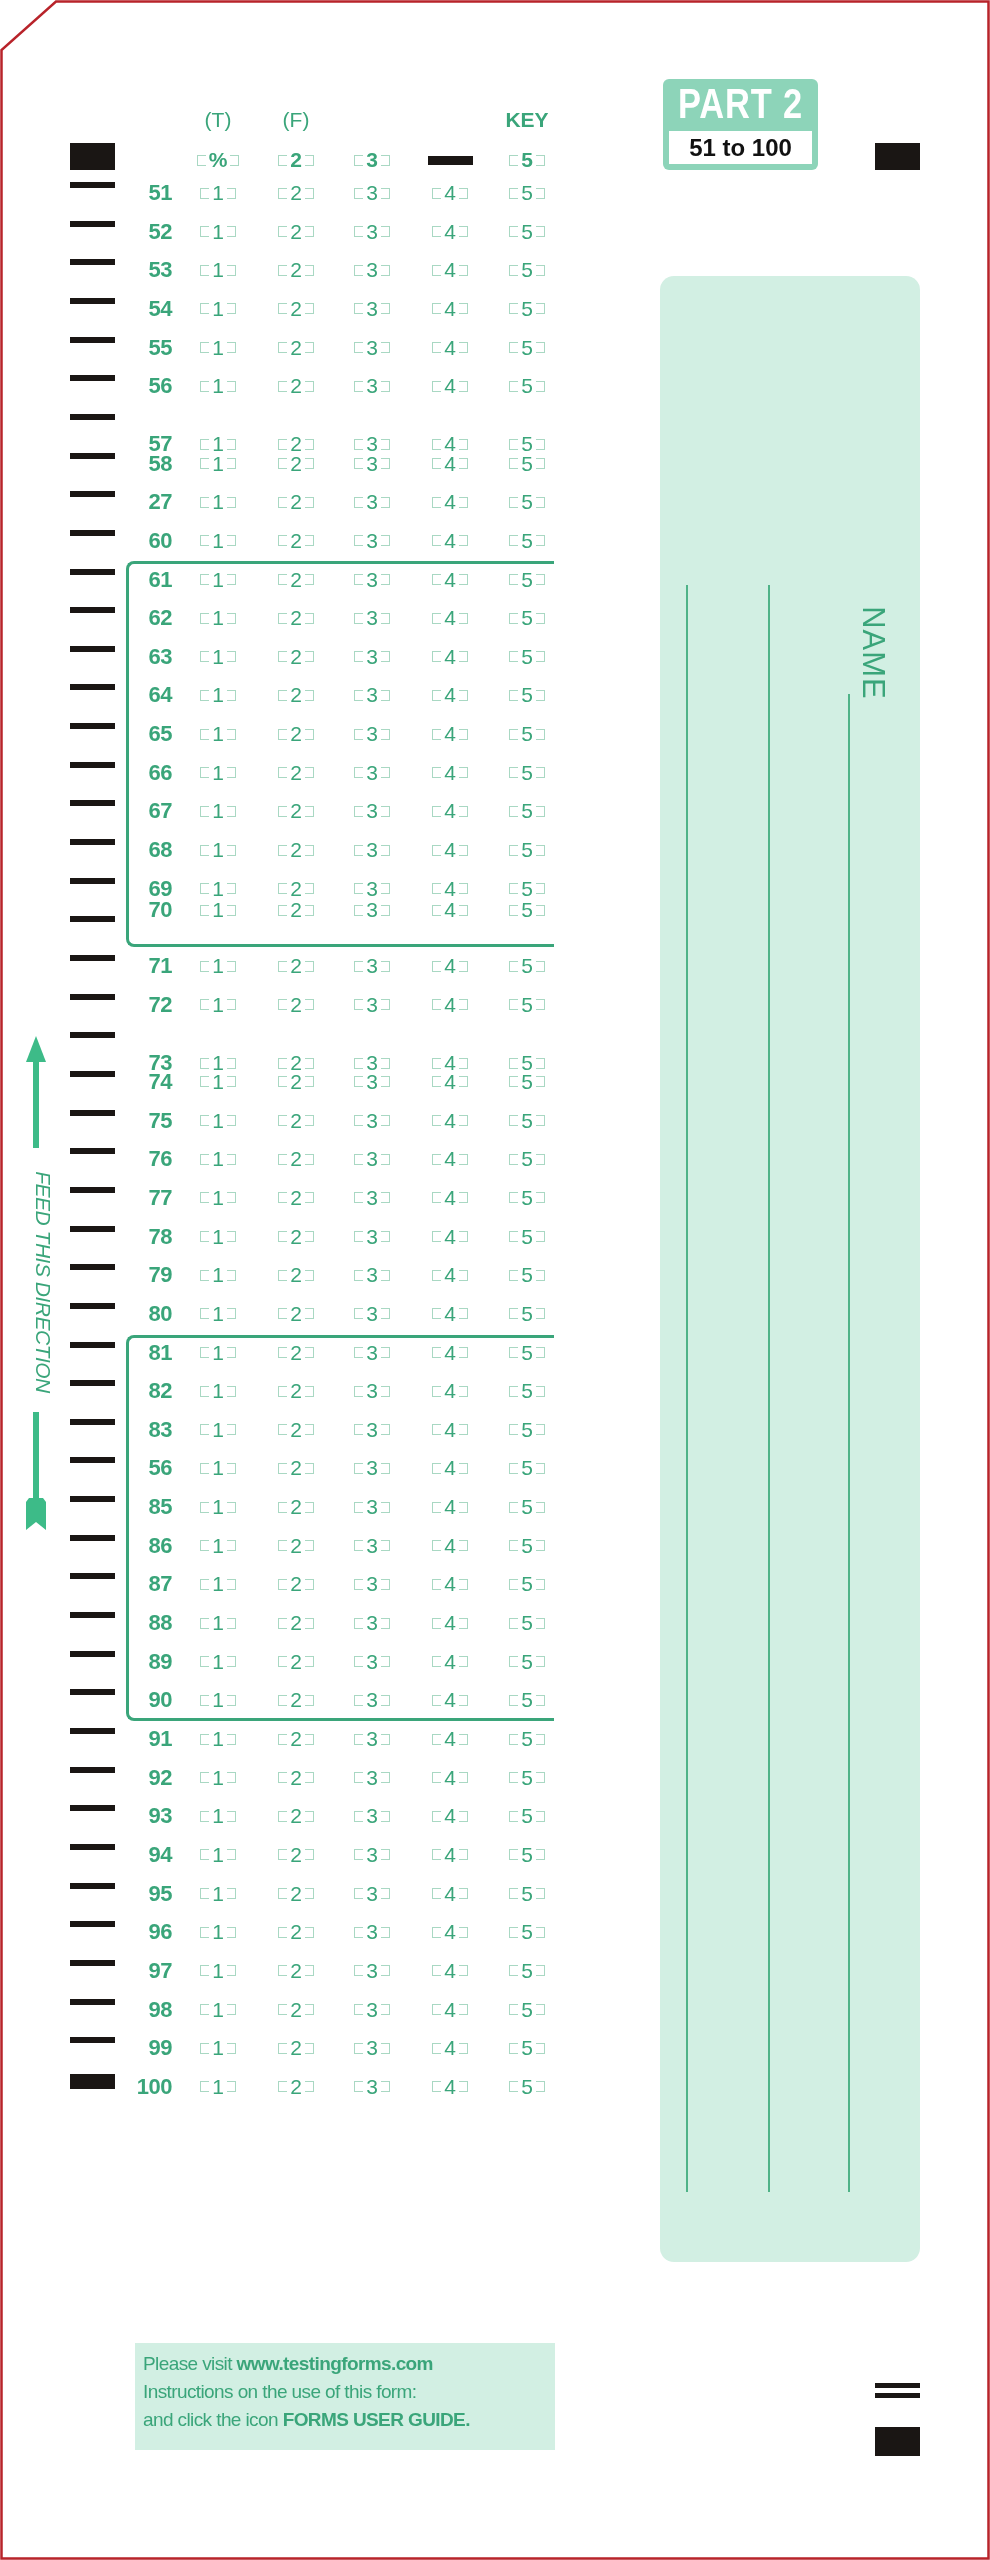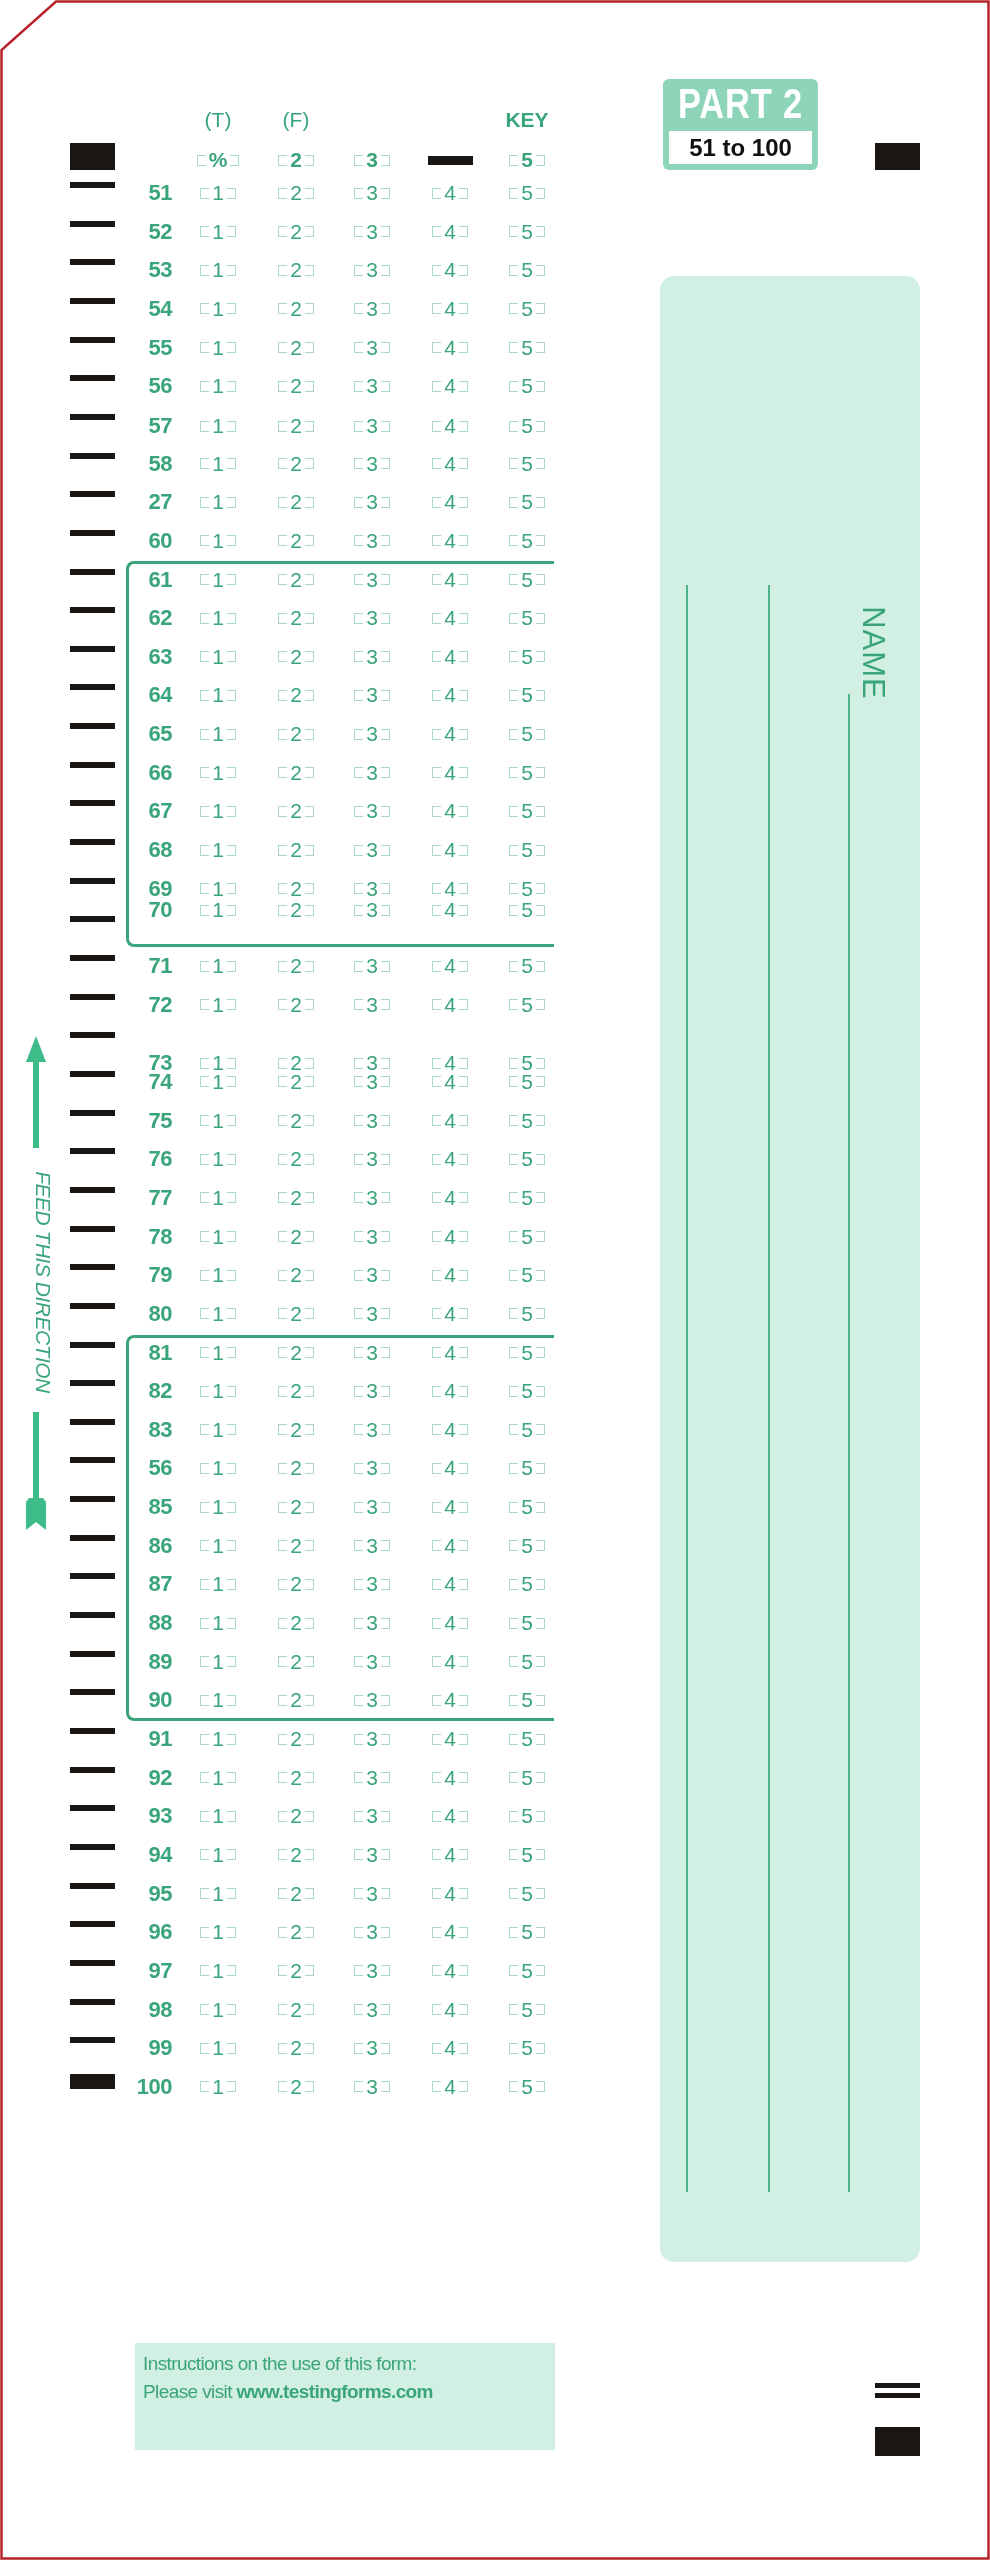--- a/index.html
+++ b/index.html
@@ -229,21 +229,21 @@
           <span class="n">4</span>
           <span class="br r"></span>
         </div>
         <div class="bub" style="left: 527px;">
           <span class="br l"></span>
           <span class="n">5</span>
           <span class="br r"></span>
         </div>
       </div>
       <div class="mark" style="left: 70px; top: 413.9px; width: 45px; height: 6px;"></div>
-      <div class="row" style="top: 411px;">
+      <div class="row" style="top: 429px;">
         <div class="qnum">57</div>
         <div class="bub" style="left: 218px;">
           <span class="br l"></span>
           <span class="n">1</span>
           <span class="br r"></span>
         </div>
         <div class="bub" style="left: 296px;">
           <span class="br l"></span>
           <span class="n">2</span>
           <span class="br r"></span>
@@ -1537,17 +1537,18 @@
   <div class="mark" style="left:875px;top:2427px;width:45px;height:29px"></div>
 
   <div class="panel" style="left:660px;top:276px;width:260px;height:1986px">
     <div class="vline" style="left:26px;top:309px;height:1607px"></div>
     <div class="vline" style="left:108px;top:309px;height:1607px"></div>
     <div class="vline" style="left:188px;top:418px;height:1498px"></div>
     <div style="position:absolute;left:163px;top:362px;width:100px;height:30px;transform:rotate(90deg);transform-origin:center;color:#3aa57a;font-size:31px;line-height:30px;text-align:center;letter-spacing:1px;">NAME</div>
   </div>
 
   <div class="abs" style="left:135px;top:2343px;width:420px;height:107px;background:#d2efe3;color:#3aa57a;font-size:19px;line-height:28px;padding:7px 0 0 8px;box-sizing:border-box;letter-spacing:-0.6px;">
+    <div><span>Please visit </span><b>www.testingforms.com</b></div>
     <div>Instructions on the use of this form:</div>
-    <div><span>Please visit </span><b>www.testingforms.com</b></div>
+    <div><span>and click the icon </span> <b>FORMS USER GUIDE.</b></div>
   </div>
 
 </div>
 
 </body></html>

